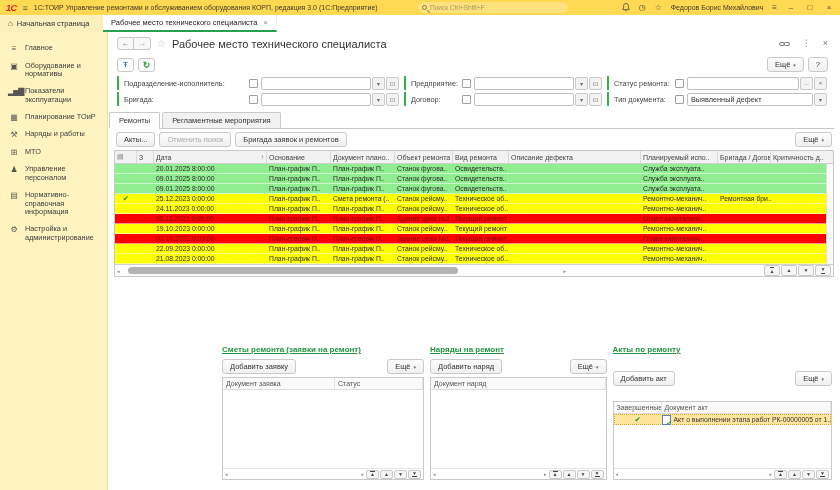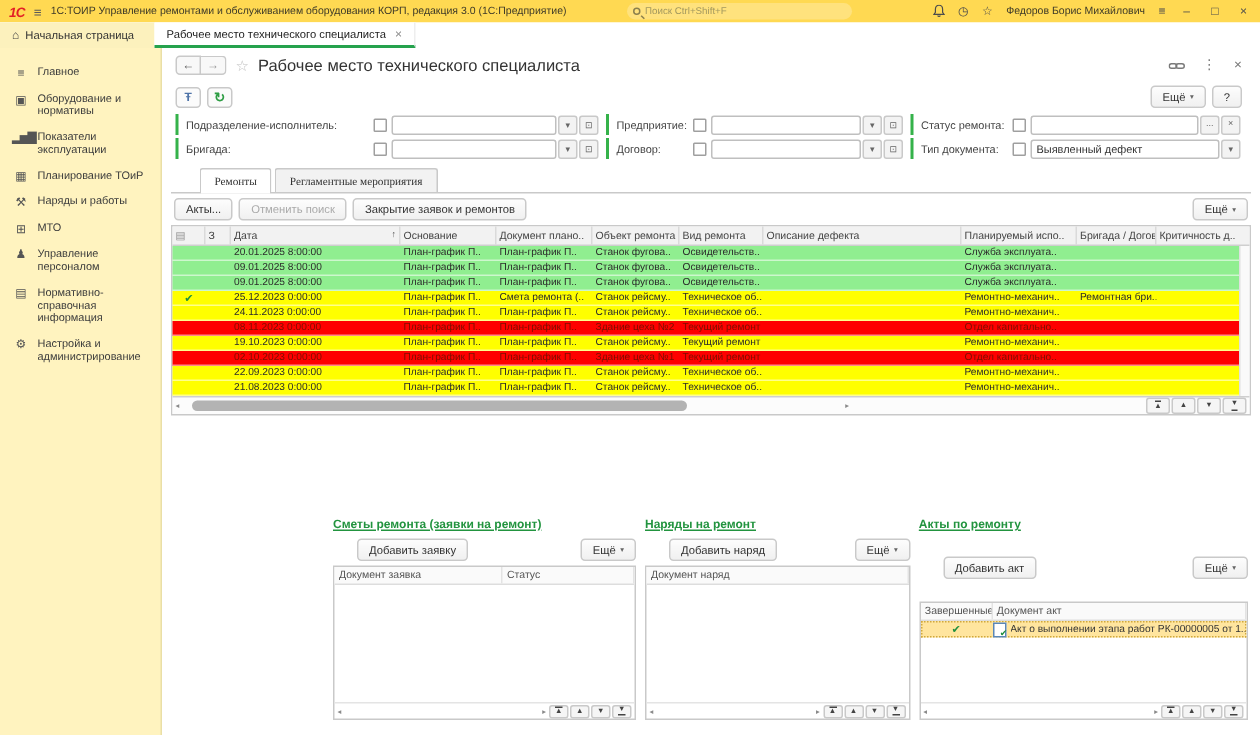--- a/index.html
+++ b/index.html
@@ -59,21 +59,21 @@
   .sec-head { display:flex; align-items:center; gap:3px; color:#2f9e45; font-size:8px; height:11px; }
   .sec-chev { font-size:7px; }
   .f-row { display:flex; align-items:center; height:16px; font-size:7.3px; color:#444; }
   .f-label { white-space:nowrap; padding-right:3px; }
   .f-input { height:13px; border:1px solid #bfbfbf; border-radius:2px; background:#fff; font-size:7.3px; color:#333; padding:0 3px; display:flex; align-items:center; white-space:nowrap; overflow:hidden; }
   .cmb { width:13px; height:13px; border:1px solid #c9c9c9; border-radius:2px; background:#f3f3f3; color:#666; font-size:6px; display:flex; align-items:center; justify-content:center; margin-left:1px; flex:0 0 auto; }
   .chk { width:9px; height:9px; border:1px solid #9f9f9f; border-radius:1px; background:#fff; margin:0 3px; flex:0 0 auto; }
   .gsep { width:2px; height:14px; background:#35b24a; margin:0 5px; flex:0 0 auto; }
 
   
-  .page-tabs { display:flex; margin:5px 0 0 24px; position:relative; z-index:2;font-family:Liberation Serif, serif; }
+  .page-tabs { display:flex; margin:5px 0 0 0; position:relative; z-index:2; }
   .ptab { padding:3px 9px; font-size:7.5px; border:1px solid #c9c9c9; border-bottom:none; border-radius:2px 2px 0 0; background:#f2f2f2; color:#333; margin-right:2px; }
   .ptab.active { background:#fff; position:relative; }
   .ptab.active::after { content:""; position:absolute; left:0; right:0; bottom:-1px; height:1px; background:#fff; }
 
   .work-area { border-top:1px solid #c9c9c9; margin:0 6px 0 5px; }
   .cmd-row { display:flex; align-items:center; gap:4px; padding:3px 2px; }
   .cmd-right { margin-left:auto; }
 
   
   .grid { border:1px solid #c9c9c9; }
@@ -99,21 +99,21 @@
   .nvb { width:16px; height:11px; border:1px solid #c9c9c9; border-radius:2px; background:#f5f5f5; display:flex; align-items:center; justify-content:center; }
   .nvb span { font-size:5px; color:#444; line-height:1; }
   .nvb.cap-t span { border-top:1px solid #444; padding-top:0.5px; }
   .nvb.cap-b span { border-bottom:1px solid #444; padding-bottom:0.5px; }
 
   
   .panels { position:absolute; left:113px; right:8px; top:313px; bottom:10px; display:flex; gap:6px; }
   .panel { display:flex; flex-direction:column; }
   .panel.p1 { width:254px; } .panel.p2 { width:222px; } .panel.p3 { flex:1;gap:12px; }
   .p-title { color:#22943f; font-weight:bold; font-size:8px; text-decoration:underline; height:13px; white-space:nowrap; }
-  .p-toolbar { display:flex; align-items:center; margin:1px 0 3px 16px; }
+  .p-toolbar { display:flex; align-items:center; margin:1px 0 3px 0; }
   .p-box { flex:1; border:1px solid #c9c9c9; display:flex; flex-direction:column; background:#fff; }
   .p-head { display:flex; height:12px; background:#fafafa; border-bottom:1px solid #ddd; font-size:7px; color:#555; }
   .p-hc { padding:0 3px; border-right:1px solid #e3e3e3; display:flex; align-items:center; overflow:hidden; white-space:nowrap; }
   .p-body { flex:1; overflow:hidden; }
   .p-foot { height:11px; border-top:1px solid #e4e4e4; display:flex; align-items:center; padding:0 2px; gap:2px; }
   .p-foot .nvb { width:13px; height:9px; }
   .act-row { display:flex; align-items:center; height:11px; background:#ffe59e; outline:1px dotted #d0a83c; outline-offset:-1px; font-size:6.8px; color:#333; }
   .act-chk { width:48px; text-align:center; color:#1e8f3e; font-size:7.5px; flex:0 0 auto; }
   .doc-ic { width:9px; height:10px; border:1px solid #5b87b8; background:#fff; position:relative; margin-right:3px; flex:0 0 auto; }
   .doc-ic::after { content:"✔"; position:absolute; right:-2px; bottom:-2px; font-size:6px; color:#1e8f3e; }
@@ -279,21 +279,21 @@
 
   <div class="page-tabs">
     <div class="ptab active">Ремонты</div>
     <div class="ptab">Регламентные мероприятия</div>
   </div>
 
   <div class="work-area">
     <div class="cmd-row">
       <div class="btn">Акты...</div>
       <div class="btn disabled">Отменить поиск</div>
-      <div class="btn">Закрытие заявок и ремонтов</div>
+      <div class="btn">Бригада заявок и ремонтов</div>
       <div class="cmd-right btn">
           <span>Ещё</span>
           <span class="car">▾</span>
         </div>
     </div>
 
     <div class="grid" id="repairs-grid">
         <div class="g-head">
           <div class="g-hc" style="width: 22px;">
             <span class="g-hic">▤</span>

